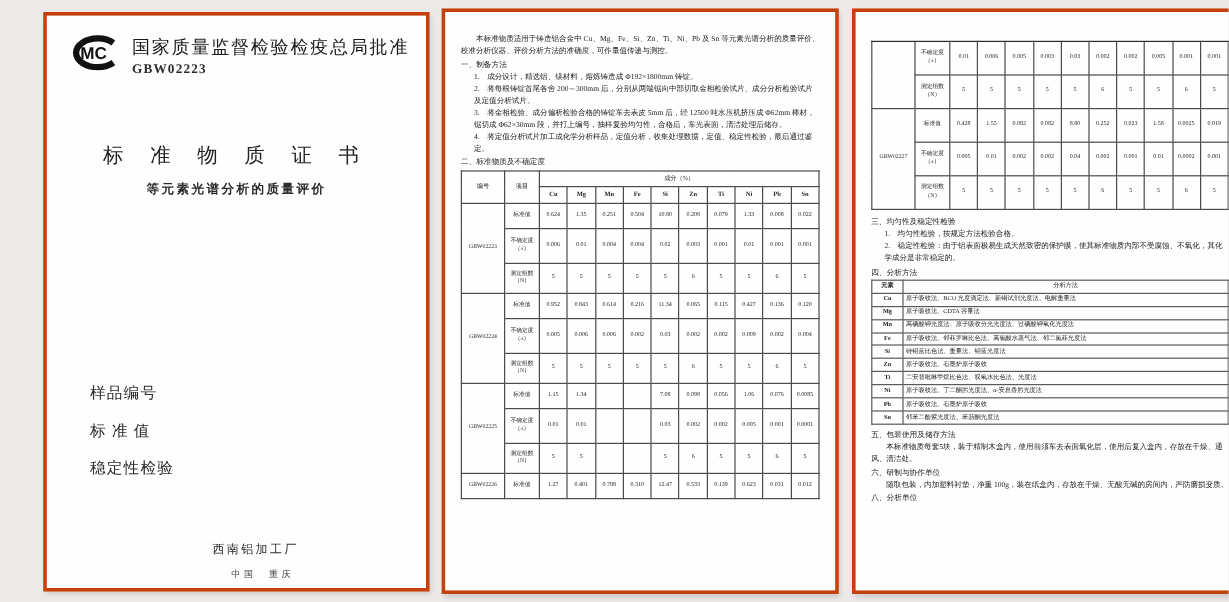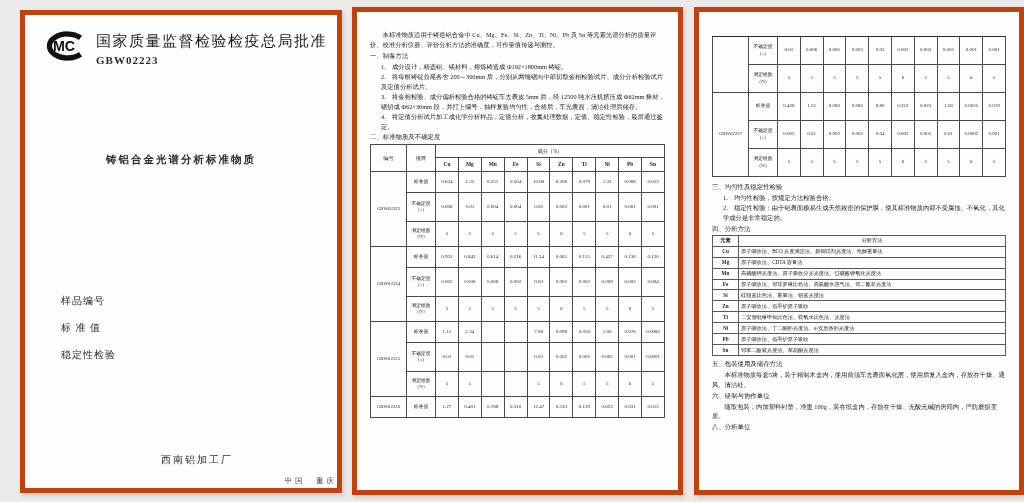--- a/index.html
+++ b/index.html
@@ -1,32 +1,32 @@
 <!DOCTYPE html>
 <html><head>
 <meta charset="utf-8">
 <style>
   html,body{margin:0;padding:0;background:#e9e9e7;font-family:"Liberation Serif","DejaVu Serif",serif;}
   #canvas{position:relative;width:1024px;height:502px;background:#eceae8;overflow:hidden;}
-  .page{position:absolute;background:#fefefe;border:5px solid #c2410c;box-shadow:2px 3px 4px rgba(0,0,0,.12);box-sizing:border-box;color:#2b2b2b;}
+  .page{position:absolute;background:#fefefe;border:3px solid #c2410c;box-shadow:2px 3px 4px rgba(0,0,0,.12);box-sizing:border-box;color:#2b2b2b;margin-left:16px;}
   #page1{left:20px;top:10px;width:322px;height:483px;}
   #page2{left:352px;top:7px;width:331px;height:488px;padding:18px 13px;}
   #page3{left:694px;top:7px;width:330px;height:488px;padding:22px 13px;}
 
   
   .logo-row{position:absolute;left:16px;top:16px;display:flex;align-items:flex-start;gap:9px;}
   .cmc-logo{flex:0 0 auto;}
   .approve-line{font-size:15px;letter-spacing:1.5px;color:#1a1a1a;margin:1px 0 3px;}
   .cert-code{font-size:11px;font-weight:bold;letter-spacing:1px;}
   .p1-title{position:absolute;left:0;right:0;top:105px;text-align:center;font-size:17px;letter-spacing:9px;color:#222;font-weight:500;}
   .p1-subtitle{position:absolute;left:0;right:0;top:138px;text-align:center;font-size:10.5px;font-weight:bold;letter-spacing:2px;}
-  .p1-fields{position:absolute;left:36px;top:279px;font-size:10px;letter-spacing:1px;}
+  .p1-fields{position:absolute;left:36px;top:306px;font-size:13px;letter-spacing:1px;}
   .p1-fields .fld{margin-bottom:13px;}
   .p1-factory{position:absolute;left:0;right:0;top:438px;text-align:center;font-size:10px;letter-spacing:2px;padding-left:32px;}
-  .p1-location{position:absolute;left:0;right:0;top:461px;text-align:right;font-size:7.5px;letter-spacing:3px;color:#444;padding-left:44px;}
+  .p1-location{position:absolute;left:0;right:0;top:461px;text-align:center;font-size:7.5px;letter-spacing:3px;color:#444;padding-left:44px;}
 
   
   .bt{font-size:6.3px;line-height:1.55;color:#222;}
   .indent{text-indent:2em;}
   .sec{font-size:6.4px;margin:2px 0 1px;color:#1c1c1c;}
   .numitem{padding-left:11px;position:relative;}
   .numitem{margin:0.5px 0;}
 
   
   table.ctable{border-collapse:collapse;width:100%;table-layout:fixed;font-size:5px;color:#1f1f1f;margin-top:2px;}
@@ -60,21 +60,22 @@
         <svg width="46" height="30" viewBox="0 0 60 40">
           <path d="M52 9 A24 16 0 1 0 52 31" fill="none" stroke="#111" stroke-width="7"></path>
           <text x="30" y="27" font-size="19" font-weight="bold" font-family="'Liberation Sans',sans-serif" text-anchor="middle" fill="#111">MC</text>
         </svg>
       </div>
       <div>
         <div class="approve-line">国家质量监督检验检疫总局批准</div>
         <div class="cert-code">GBW02223</div>
       </div>
     </div>
-    <div class="p1-subtitle">铸铝合金光谱分析标准物质</div>
+    <div class="p1-title">标 准 物 质 证 书</div>
+    <div class="p1-subtitle">等元素光谱分析的质量评价</div>
     <div class="p1-fields">
       <div class="fld">样品编号</div>
       <div class="fld">标 准 值</div>
       <div class="fld">稳定性检验</div>
     </div>
     <div class="p1-factory">西南铝加工厂</div>
     <div class="p1-location">中国　重庆</div>
   </div>
 
   <div class="page" id="page2">

